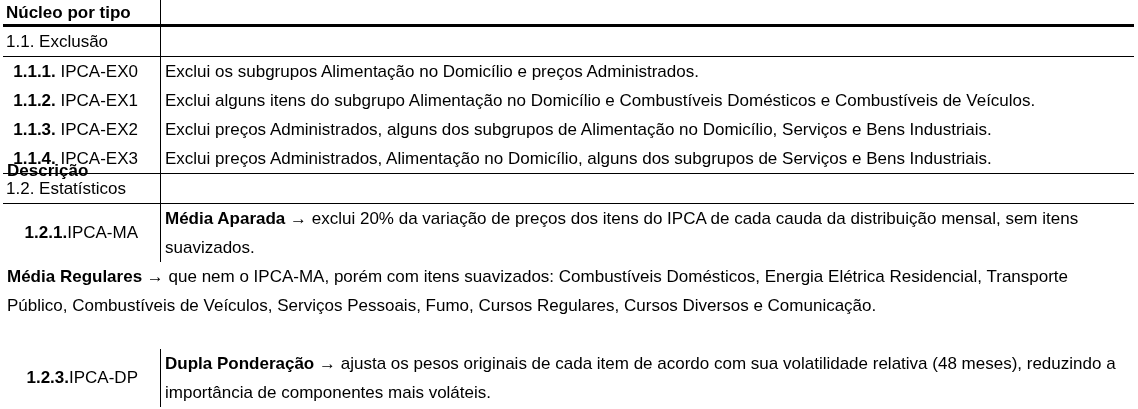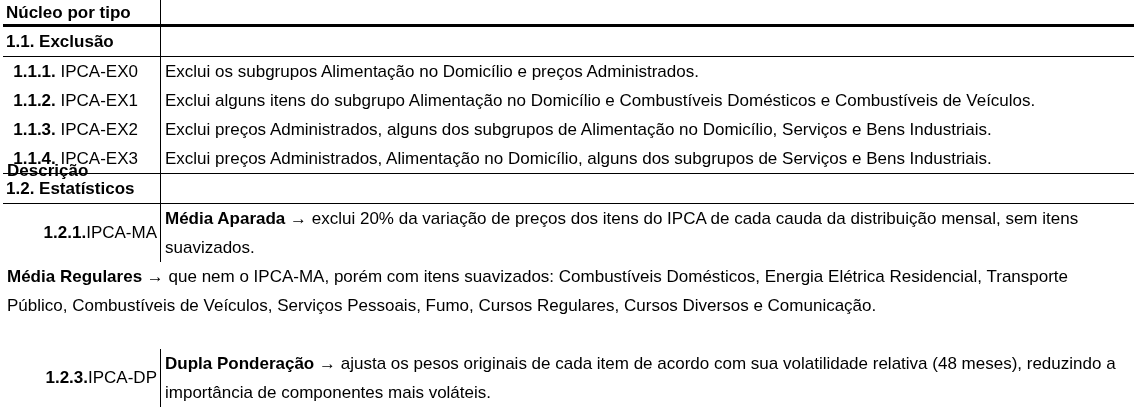--- a/index.html
+++ b/index.html
@@ -49,21 +49,21 @@
       line-height: 26px;
       font-size: 17px;
     }
     .header .col-left { padding-left: 3px; }
     .section-row {
       height: 30px;
       border-bottom: 1.5px solid #000;
       box-sizing: border-box;
     }
     .section-row .col-left {
-      font-weight: bold;
+      font-weight: normal;
       line-height: 29px;
       padding-left: 3px;
     }
     .item-row {
       height: 29px;
     }
     .item-row .col-left, .item-row .col-right {
       line-height: 29px;
     }
     .item-row.last {
@@ -75,21 +75,21 @@
       text-align: right;
       padding-right: 22px;
       white-space: nowrap;
     }
     .code-num { font-weight: bold; }
     .desc-single { white-space: nowrap; }
     .multi-row .col-left {
       display: flex;
       align-items: center;
       justify-content: flex-end;
-      padding-right: 3px;
+      padding-right: 22px;
       white-space: nowrap;
     }
     .multi-row .col-right {
       line-height: 29px;
       padding-top: 0;
       padding-right: 6px;
     }
     .term { font-weight: bold; text-align: right; }
     .row-121 { height: 58px; }
     .row-122 { height: 87px; }

